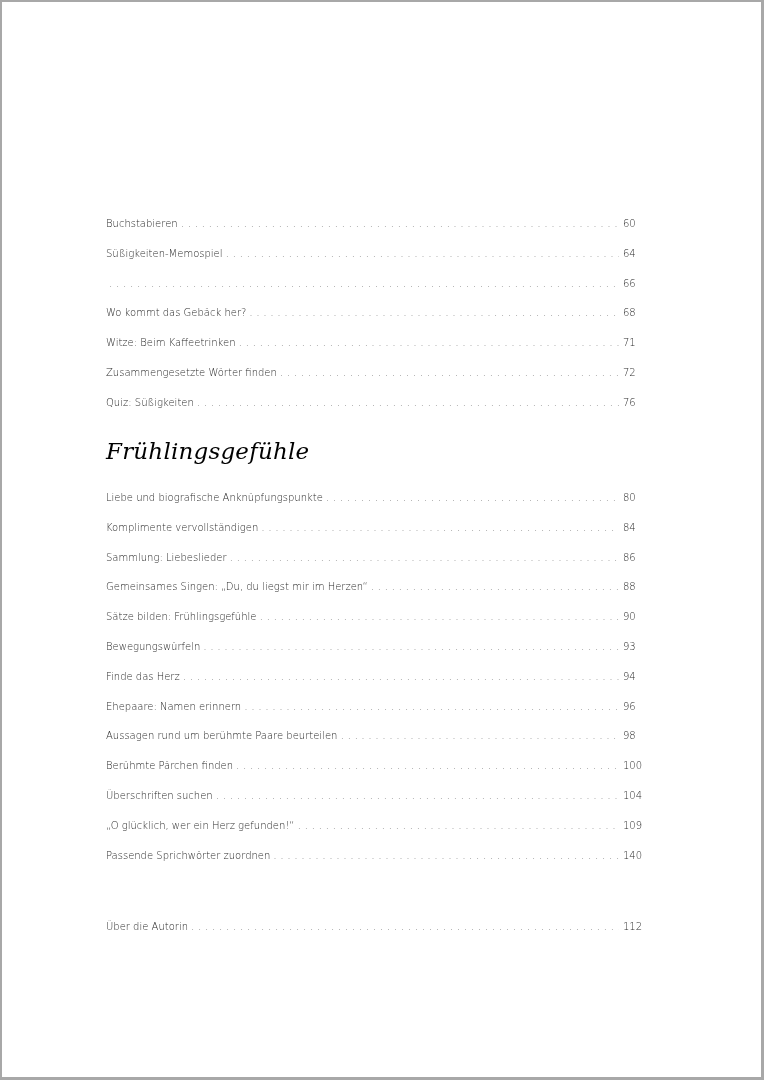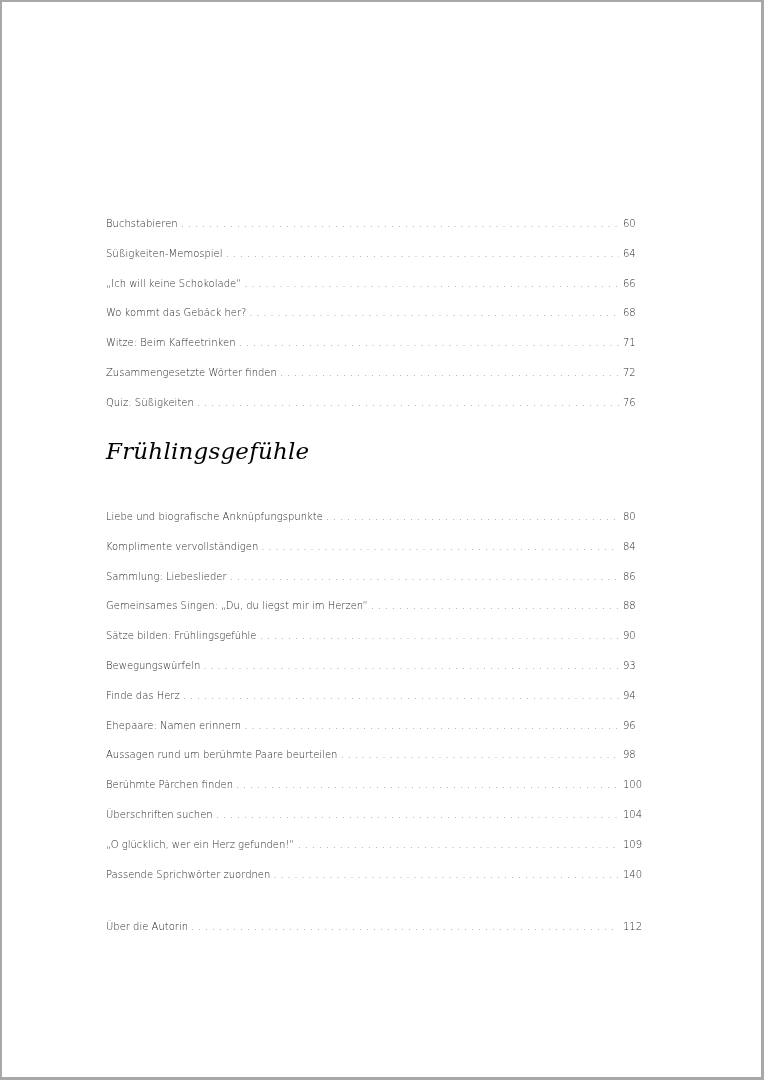--- a/index.html
+++ b/index.html
@@ -44,21 +44,20 @@
         <span class="title">Buchstabieren</span>
         <span class="dots"></span>
         <span class="page-num">60</span>
       </div>
     <div class="row">
         <span class="title">Süßigkeiten-Memospiel</span>
         <span class="dots"></span>
         <span class="page-num">64</span>
       </div>
     <div class="row">
-        <span class="title">„Ich will keine Schokolade“</span>
         <span class="dots"></span>
         <span class="page-num">66</span>
       </div>
     <div class="row">
         <span class="title">Wo kommt das Gebäck her?</span>
         <span class="dots"></span>
         <span class="page-num">68</span>
       </div>
     <div class="row">
         <span class="title">Witze: Beim Kaffeetrinken</span>
@@ -72,21 +71,21 @@
       </div>
     <div class="row">
         <span class="title">Quiz: Süßigkeiten</span>
         <span class="dots"></span>
         <span class="page-num">76</span>
       </div>
   </div>
 
   <div class="heading">Frühlingsgefühle</div>
 
-  <div class="toc" style="top:500px;">
+  <div class="toc" style="top:481px;">
     <div class="row">
         <span class="title">Liebe und biografische Anknüpfungspunkte</span>
         <span class="dots"></span>
         <span class="page-num">80</span>
       </div>
     <div class="row">
         <span class="title">Komplimente vervollständigen</span>
         <span class="dots"></span>
         <span class="page-num">84</span>
       </div>

